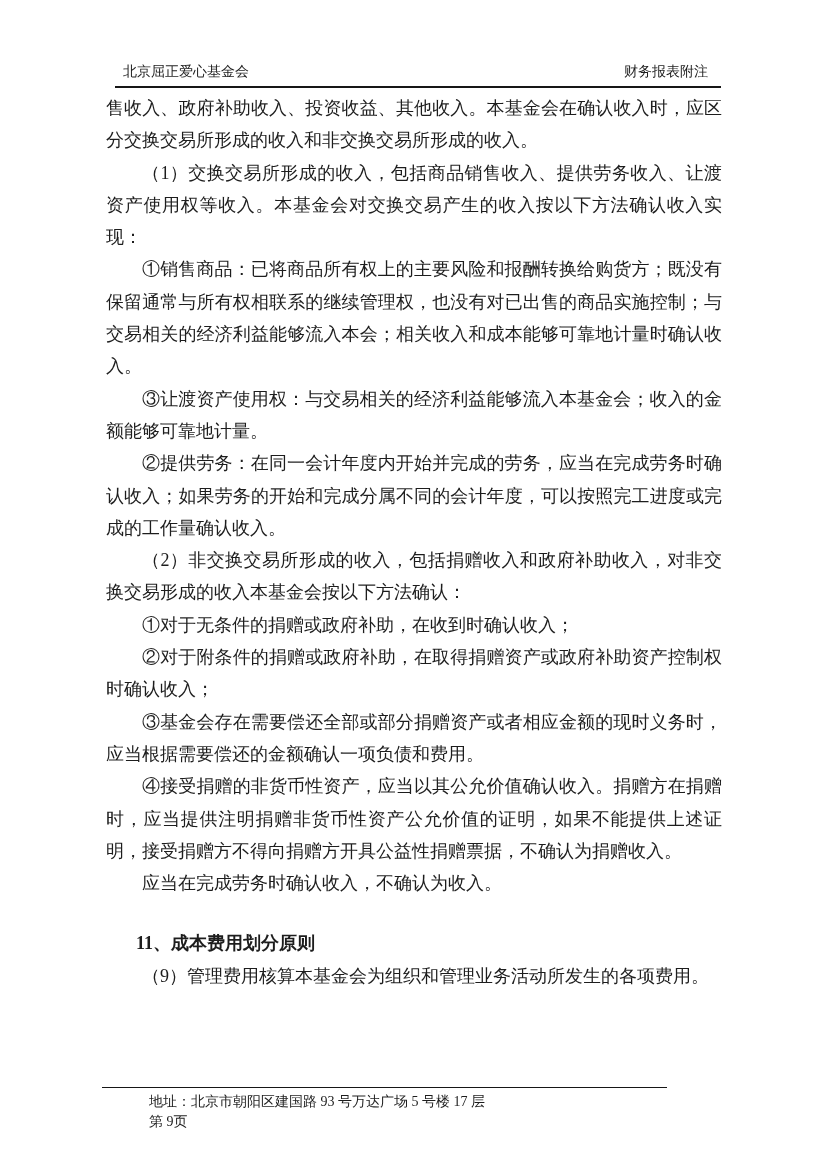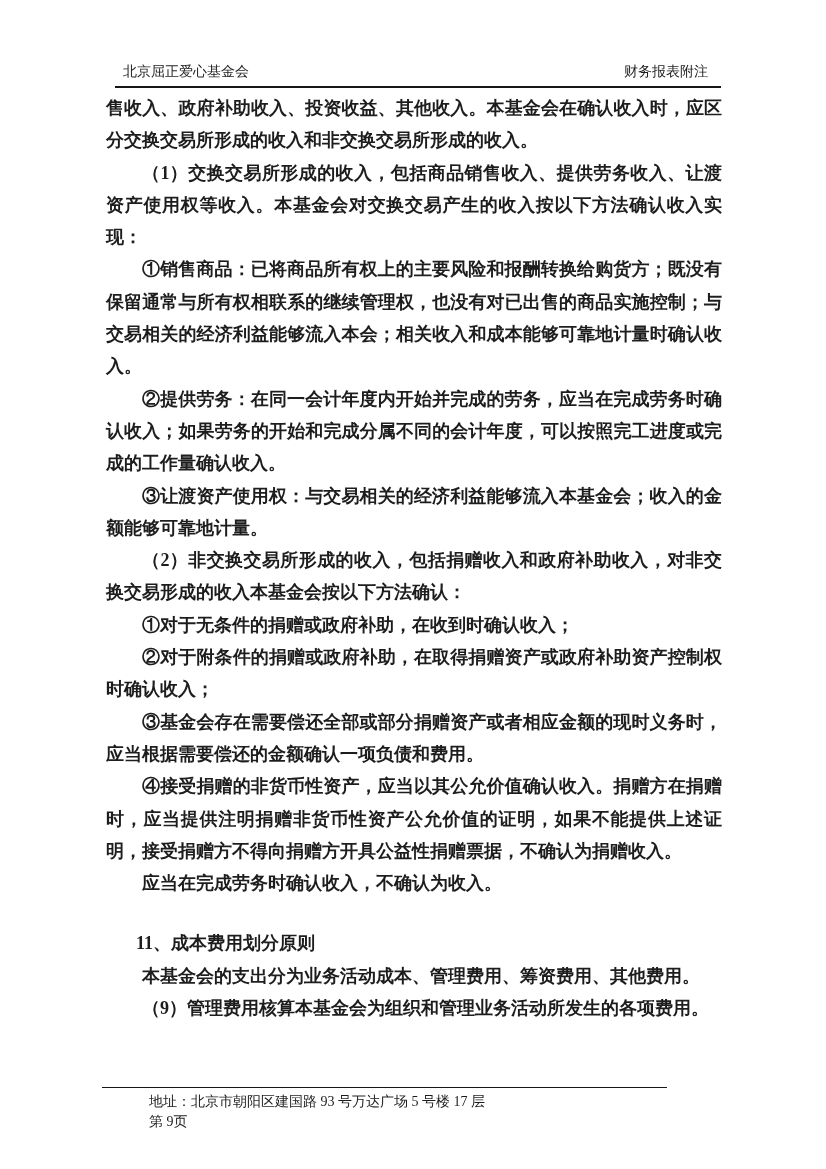--- a/index.html
+++ b/index.html
@@ -40,21 +40,21 @@
     top: 92px;
     width: 616px;
     font-size: 18px;
     line-height: 32.3px;
     text-align: justify;
   }
   .body-text p, .body-text h2 {
     margin: 0;
     padding: 0;
     font-size: 18px;
-    font-weight: bold;
+    font-weight: normal;
   }
   .para.indent { text-indent: 36px; }
   .para.continuation { text-indent: 0; }
   .para.heading {
     font-weight: bold;
     text-indent: 30px;
     margin-top: 28px;
   }
   
   .footer-rule {
@@ -91,30 +91,29 @@
       <span>北京屈正爱心基金会</span>
       <span>财务报表附注</span>
     </div>
     <hr class="header-rule">
   </div>
 
   <div class="body-text">
       <p class="para continuation">售收入、政府补助收入、投资收益、其他收入。本基金会在确认收入时，应区分交换交易所形成的收入和非交换交易所形成的收入。</p>
       <p class="para indent">（1）交换交易所形成的收入，包括商品销售收入、提供劳务收入、让渡资产使用权等收入。本基金会对交换交易产生的收入按以下方法确认收入实现：</p>
       <p class="para indent">①销售商品：已将商品所有权上的主要风险和报酬转换给购货方；既没有保留通常与所有权相联系的继续管理权，也没有对已出售的商品实施控制；与交易相关的经济利益能够流入本会；相关收入和成本能够可靠地计量时确认收入。</p>
+      <p class="para indent">③让渡资产使用权：与交易相关的经济利益能够流入本基金会；收入的金额能够可靠地计量。</p>
       <p class="para indent">②提供劳务：在同一会计年度内开始并完成的劳务，应当在完成劳务时确认收入；如果劳务的开始和完成分属不同的会计年度，可以按照完工进度或完成的工作量确认收入。</p>
-      <p class="para indent">③让渡资产使用权：与交易相关的经济利益能够流入本基金会；收入的金额能够可靠地计量。</p>
       <p class="para indent">（2）非交换交易所形成的收入，包括捐赠收入和政府补助收入，对非交换交易形成的收入本基金会按以下方法确认：</p>
       <p class="para indent">①对于无条件的捐赠或政府补助，在收到时确认收入；</p>
       <p class="para indent">②对于附条件的捐赠或政府补助，在取得捐赠资产或政府补助资产控制权时确认收入；</p>
       <p class="para indent">③基金会存在需要偿还全部或部分捐赠资产或者相应金额的现时义务时，应当根据需要偿还的金额确认一项负债和费用。</p>
       <p class="para indent">④接受捐赠的非货币性资产，应当以其公允价值确认收入。捐赠方在捐赠时，应当提供注明捐赠非货币性资产公允价值的证明，如果不能提供上述证明，接受捐赠方不得向捐赠方开具公益性捐赠票据，不确认为捐赠收入。</p>
       <p class="para indent">应当在完成劳务时确认收入，不确认为收入。</p>
       <h2 class="para heading">11、成本费用划分原则</h2>
-      <p class="para indent">本基金会的支出分为业务活动成本、管理费用、筹资费用、其他费用。</p>
       <p class="para indent">（9）管理费用核算本基金会为组织和管理业务活动所发生的各项费用。</p>
     </div>
 
   <hr class="footer-rule">
   <div class="footer-row">
     <span>地址：北京市朝阳区建国路 93 号万达广场 5 号楼 17 层</span>
     <span>第 9页</span>
   </div>
 
 </div>

